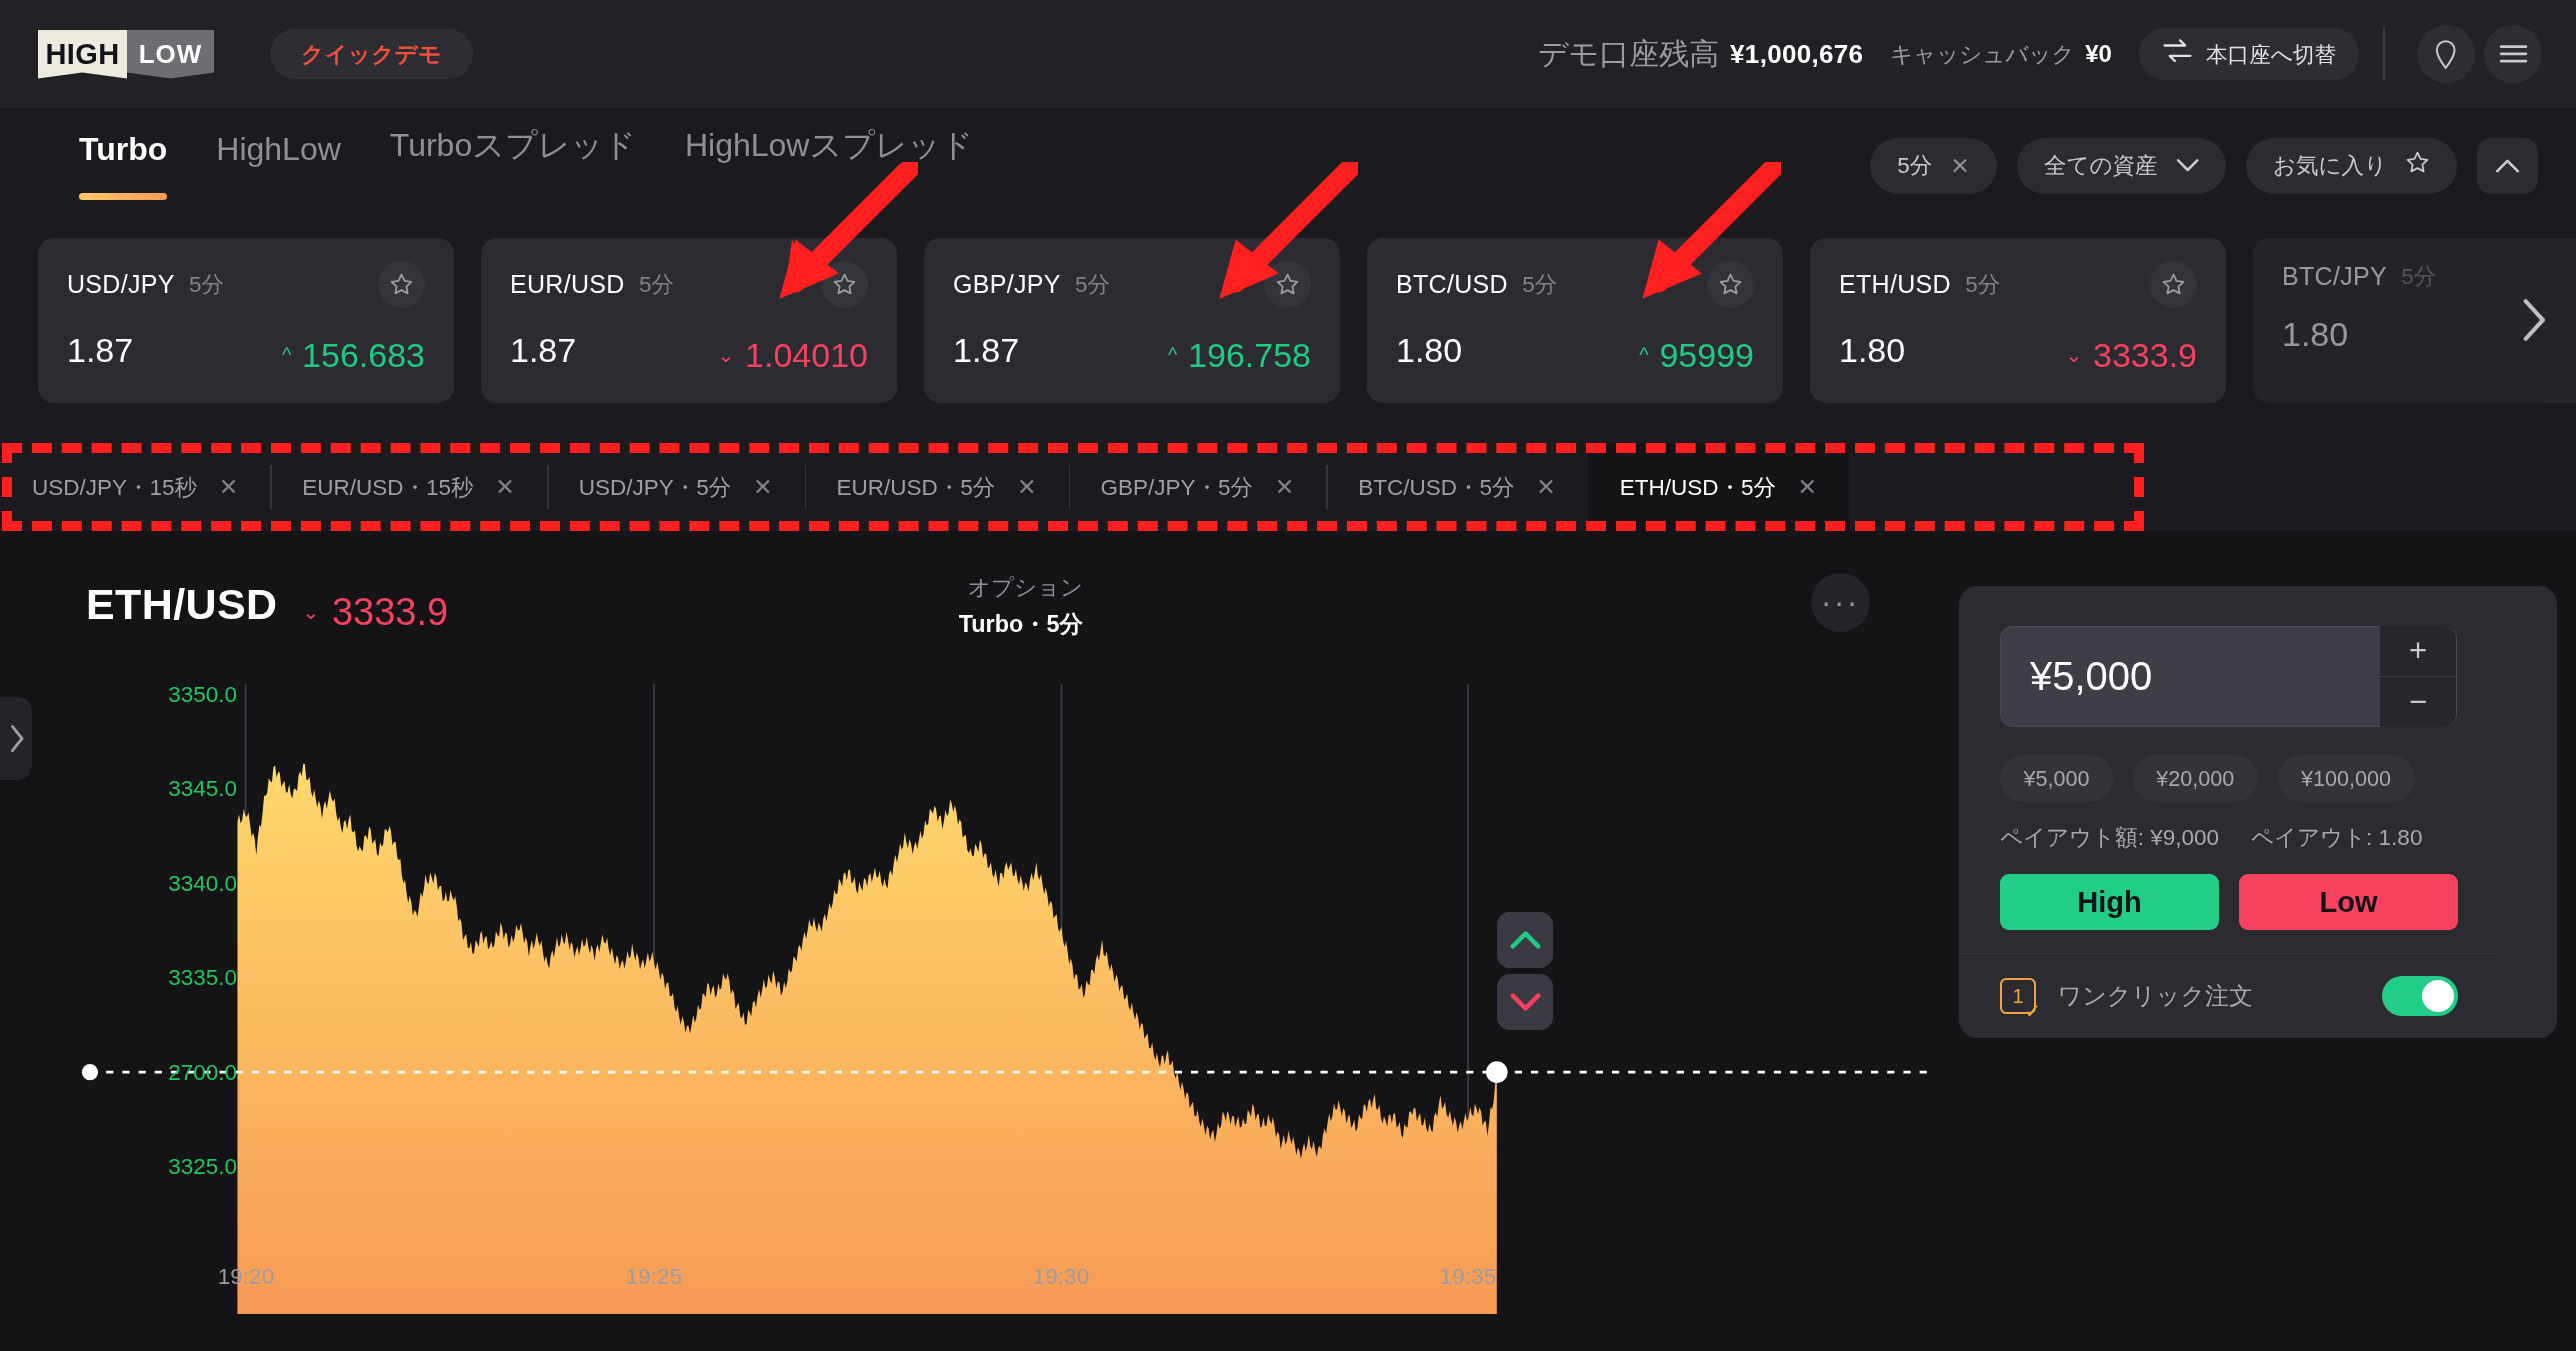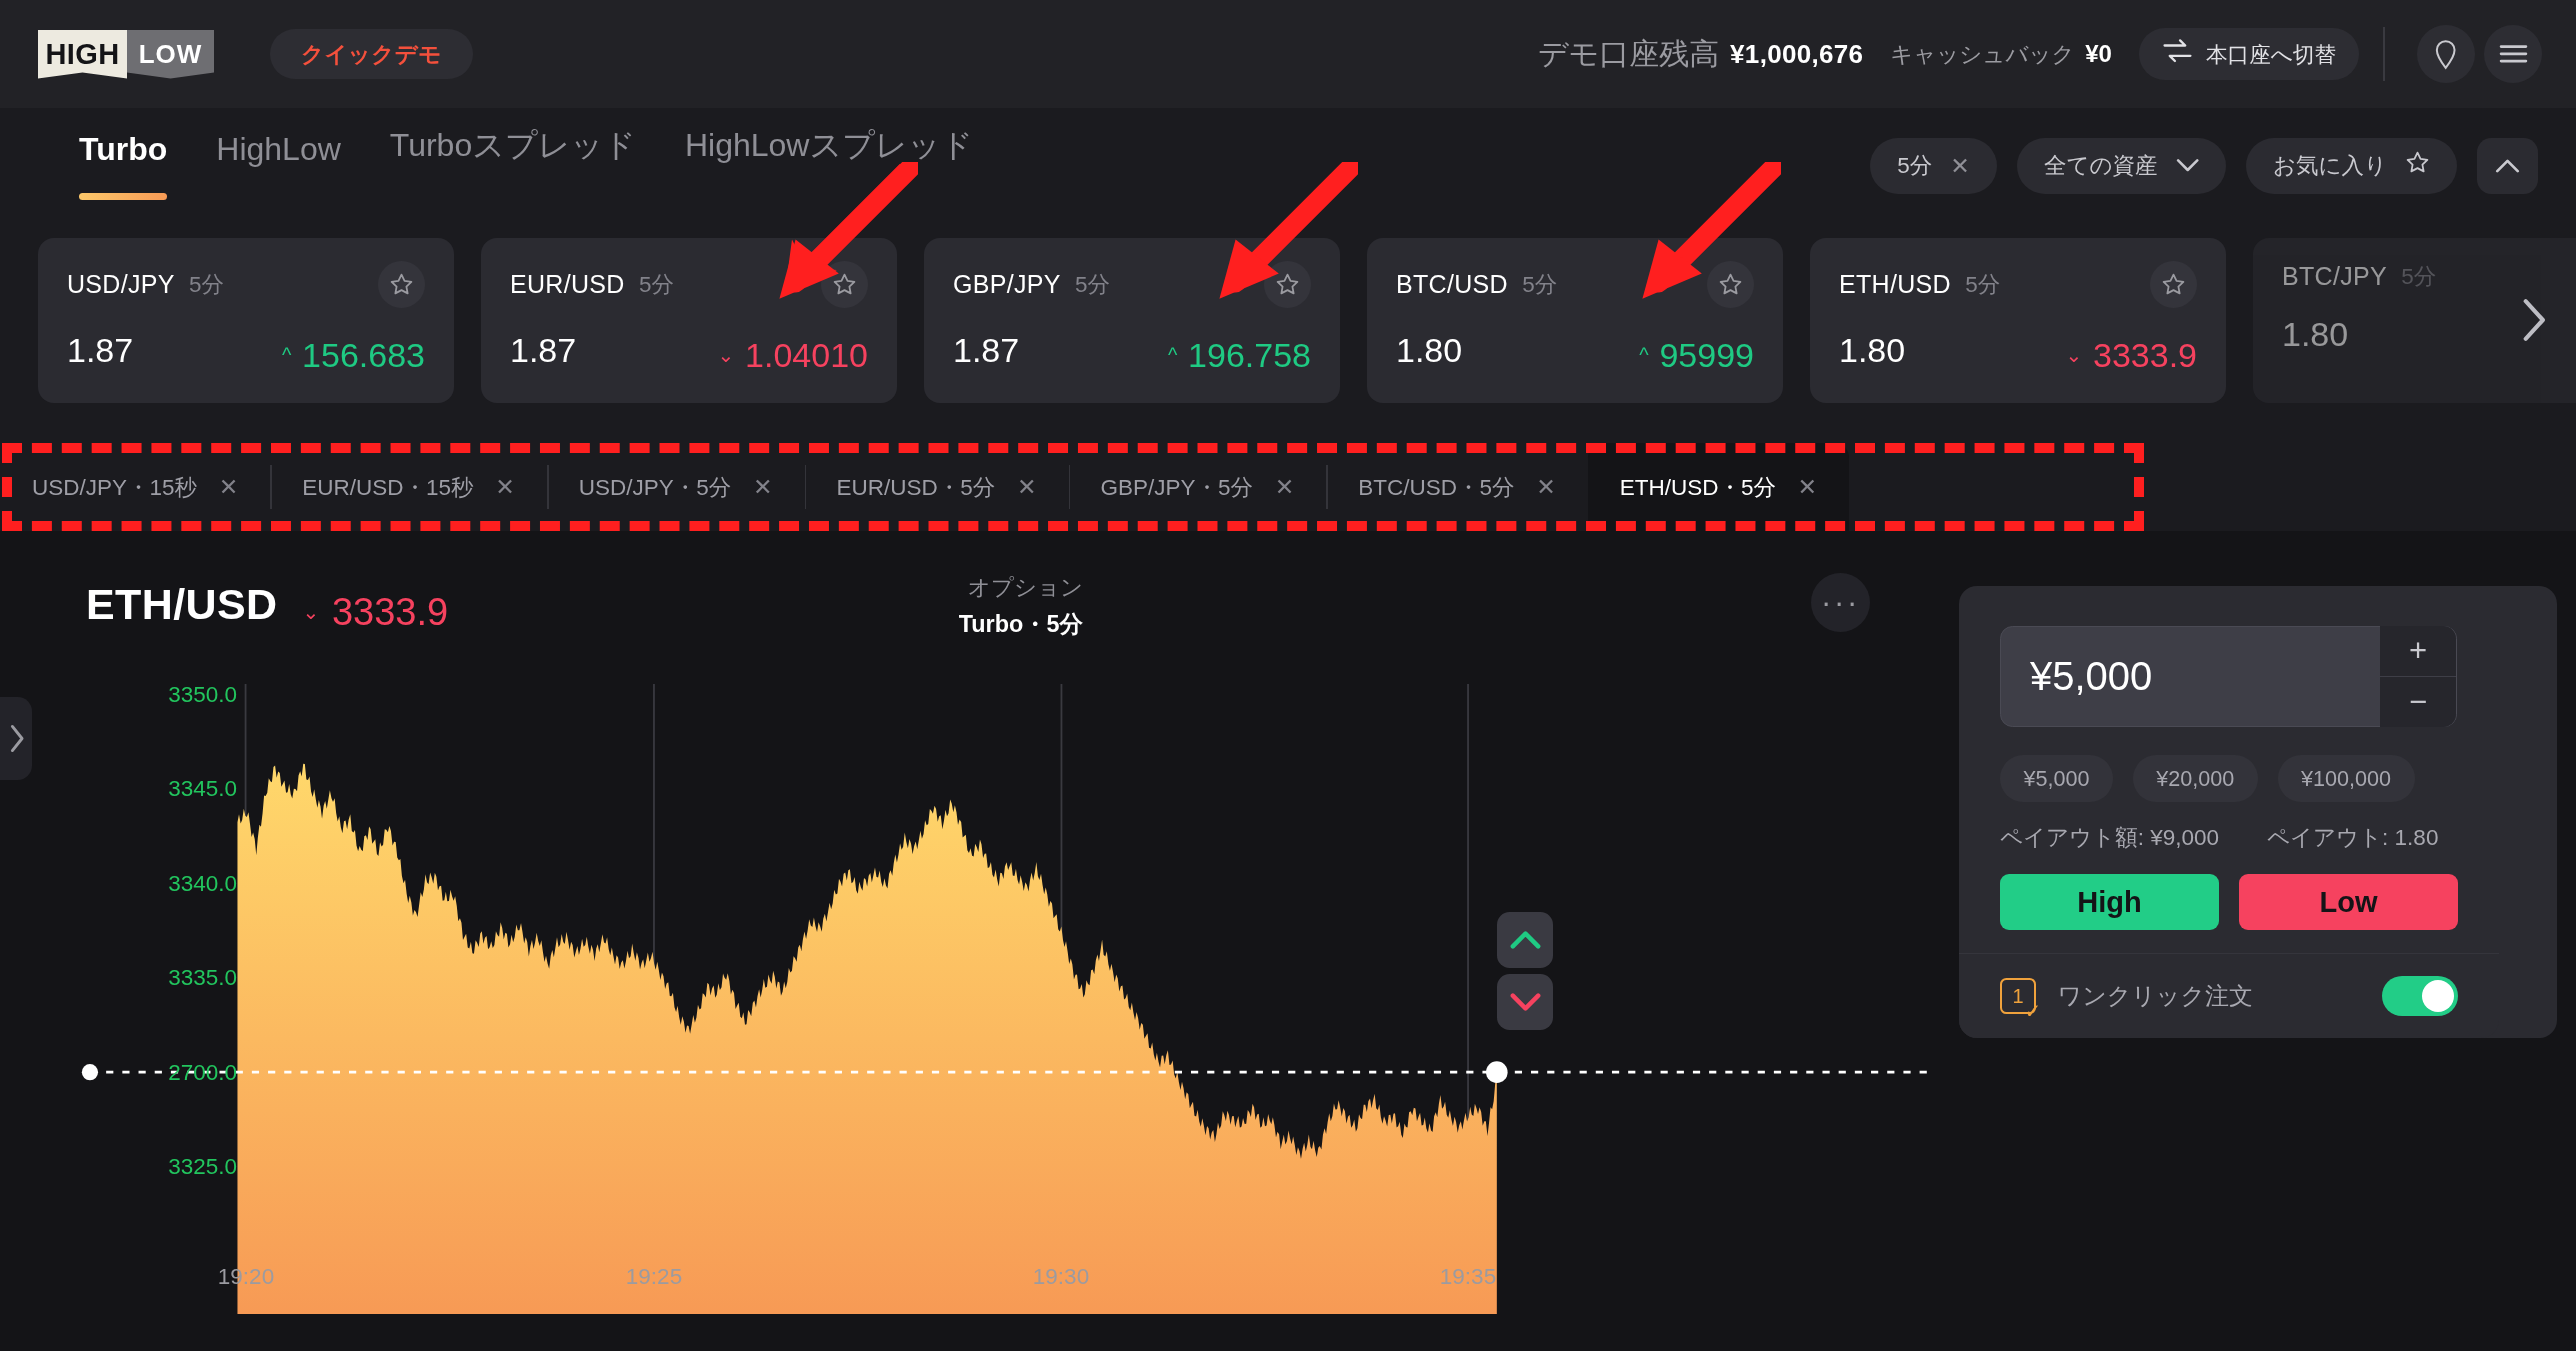--- a/index.html
+++ b/index.html
@@ -206,21 +206,21 @@
   }
   .step.plus { border-radius: 0 12.6px 0 0; border-bottom: 0.9px solid #3e3e47; }
   .step.minus { border-radius: 0 0 12.6px 0; }
   .quick-row { position: absolute; left: 41px; top: 169px; display: flex; gap: 20px; }
   .quick {
     background: #33333a; border: none; border-radius: 23.4px;
     height: 47px; padding: 0 23.4px; color: #a8a8b0; font-size: 21.6px; cursor: pointer;
     font-family: "Liberation Sans", sans-serif;
   }
   .payout-row {
-    position: absolute; left: 41px; top: 236px; display: flex; gap: 48px;
+    position: absolute; left: 41px; top: 236px; display: flex; gap: 32px;
     color: #a8a8b0; font-size: 22.5px;
   }
   .hl-row { position: absolute; left: 41px; top: 288px; display: flex; gap: 20px; }
   .hl-btn {
     width: 219px; height: 56px; border-radius: 9px; border: none;
     font-size: 29px; font-weight: bold; color: #141417; cursor: pointer;
     font-family: "Liberation Sans", sans-serif;
   }
   .hl-high { background: #22cd87; }
   .hl-low { background: #f6425f; }

